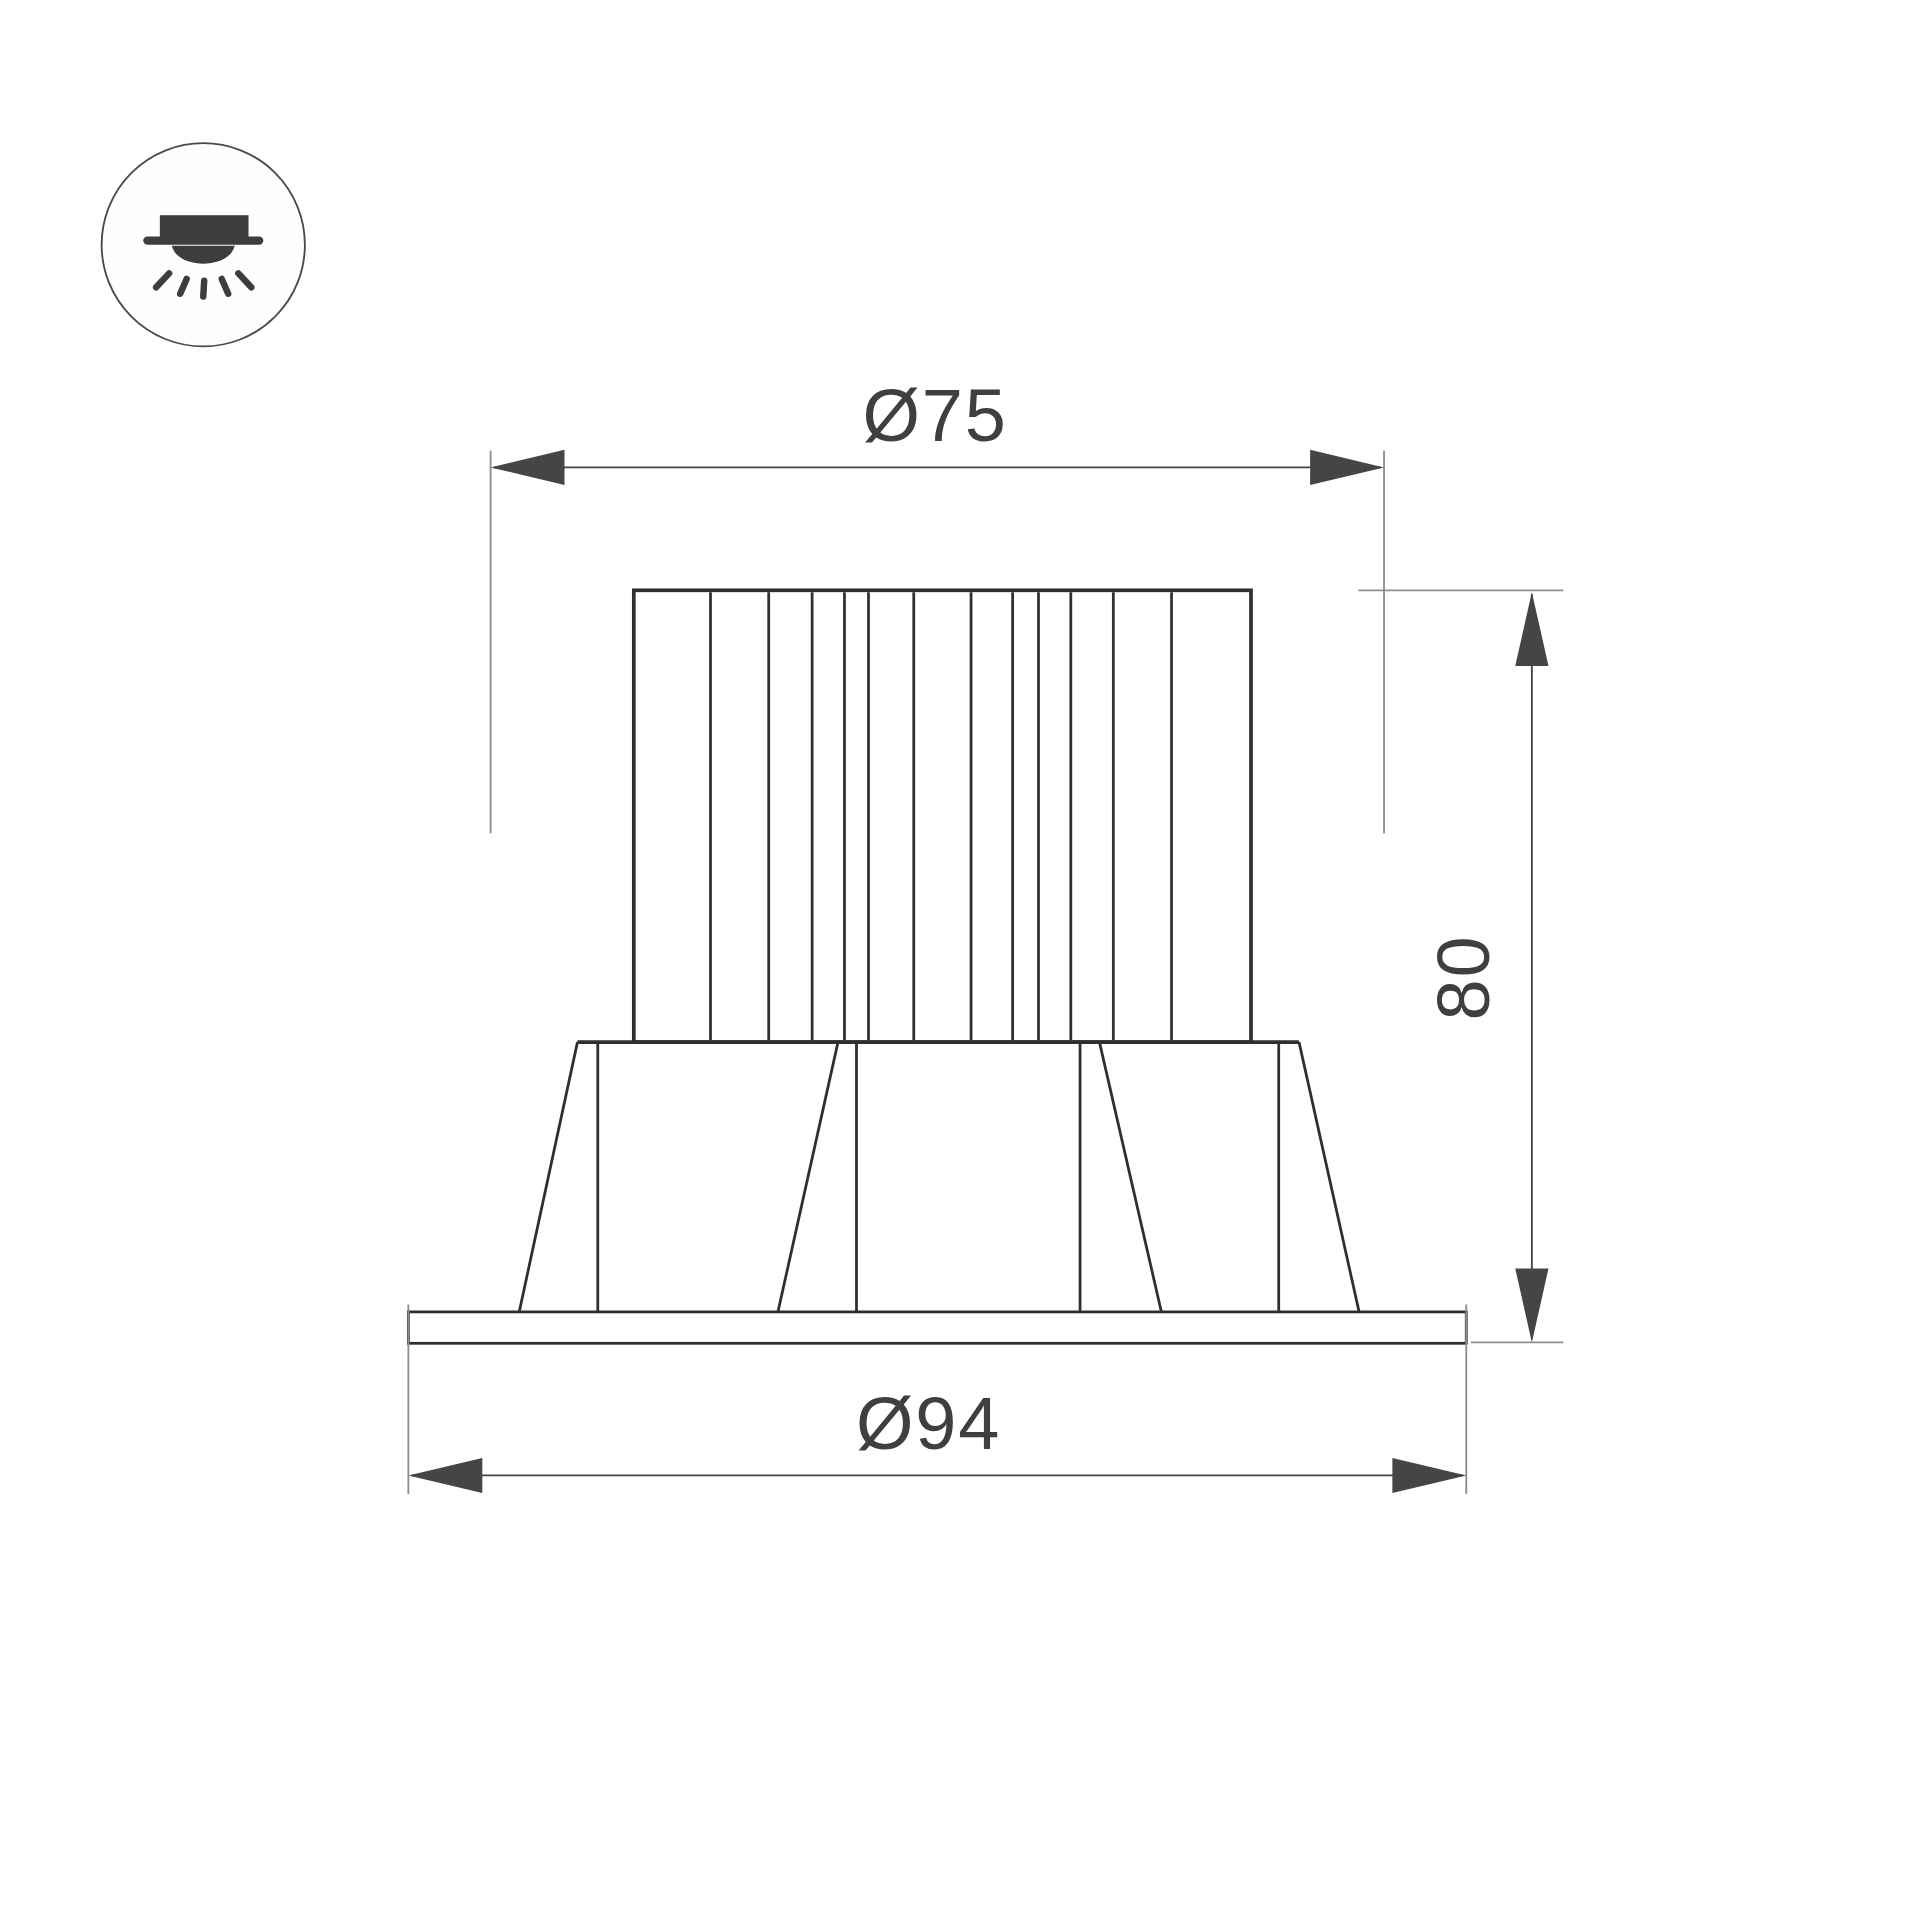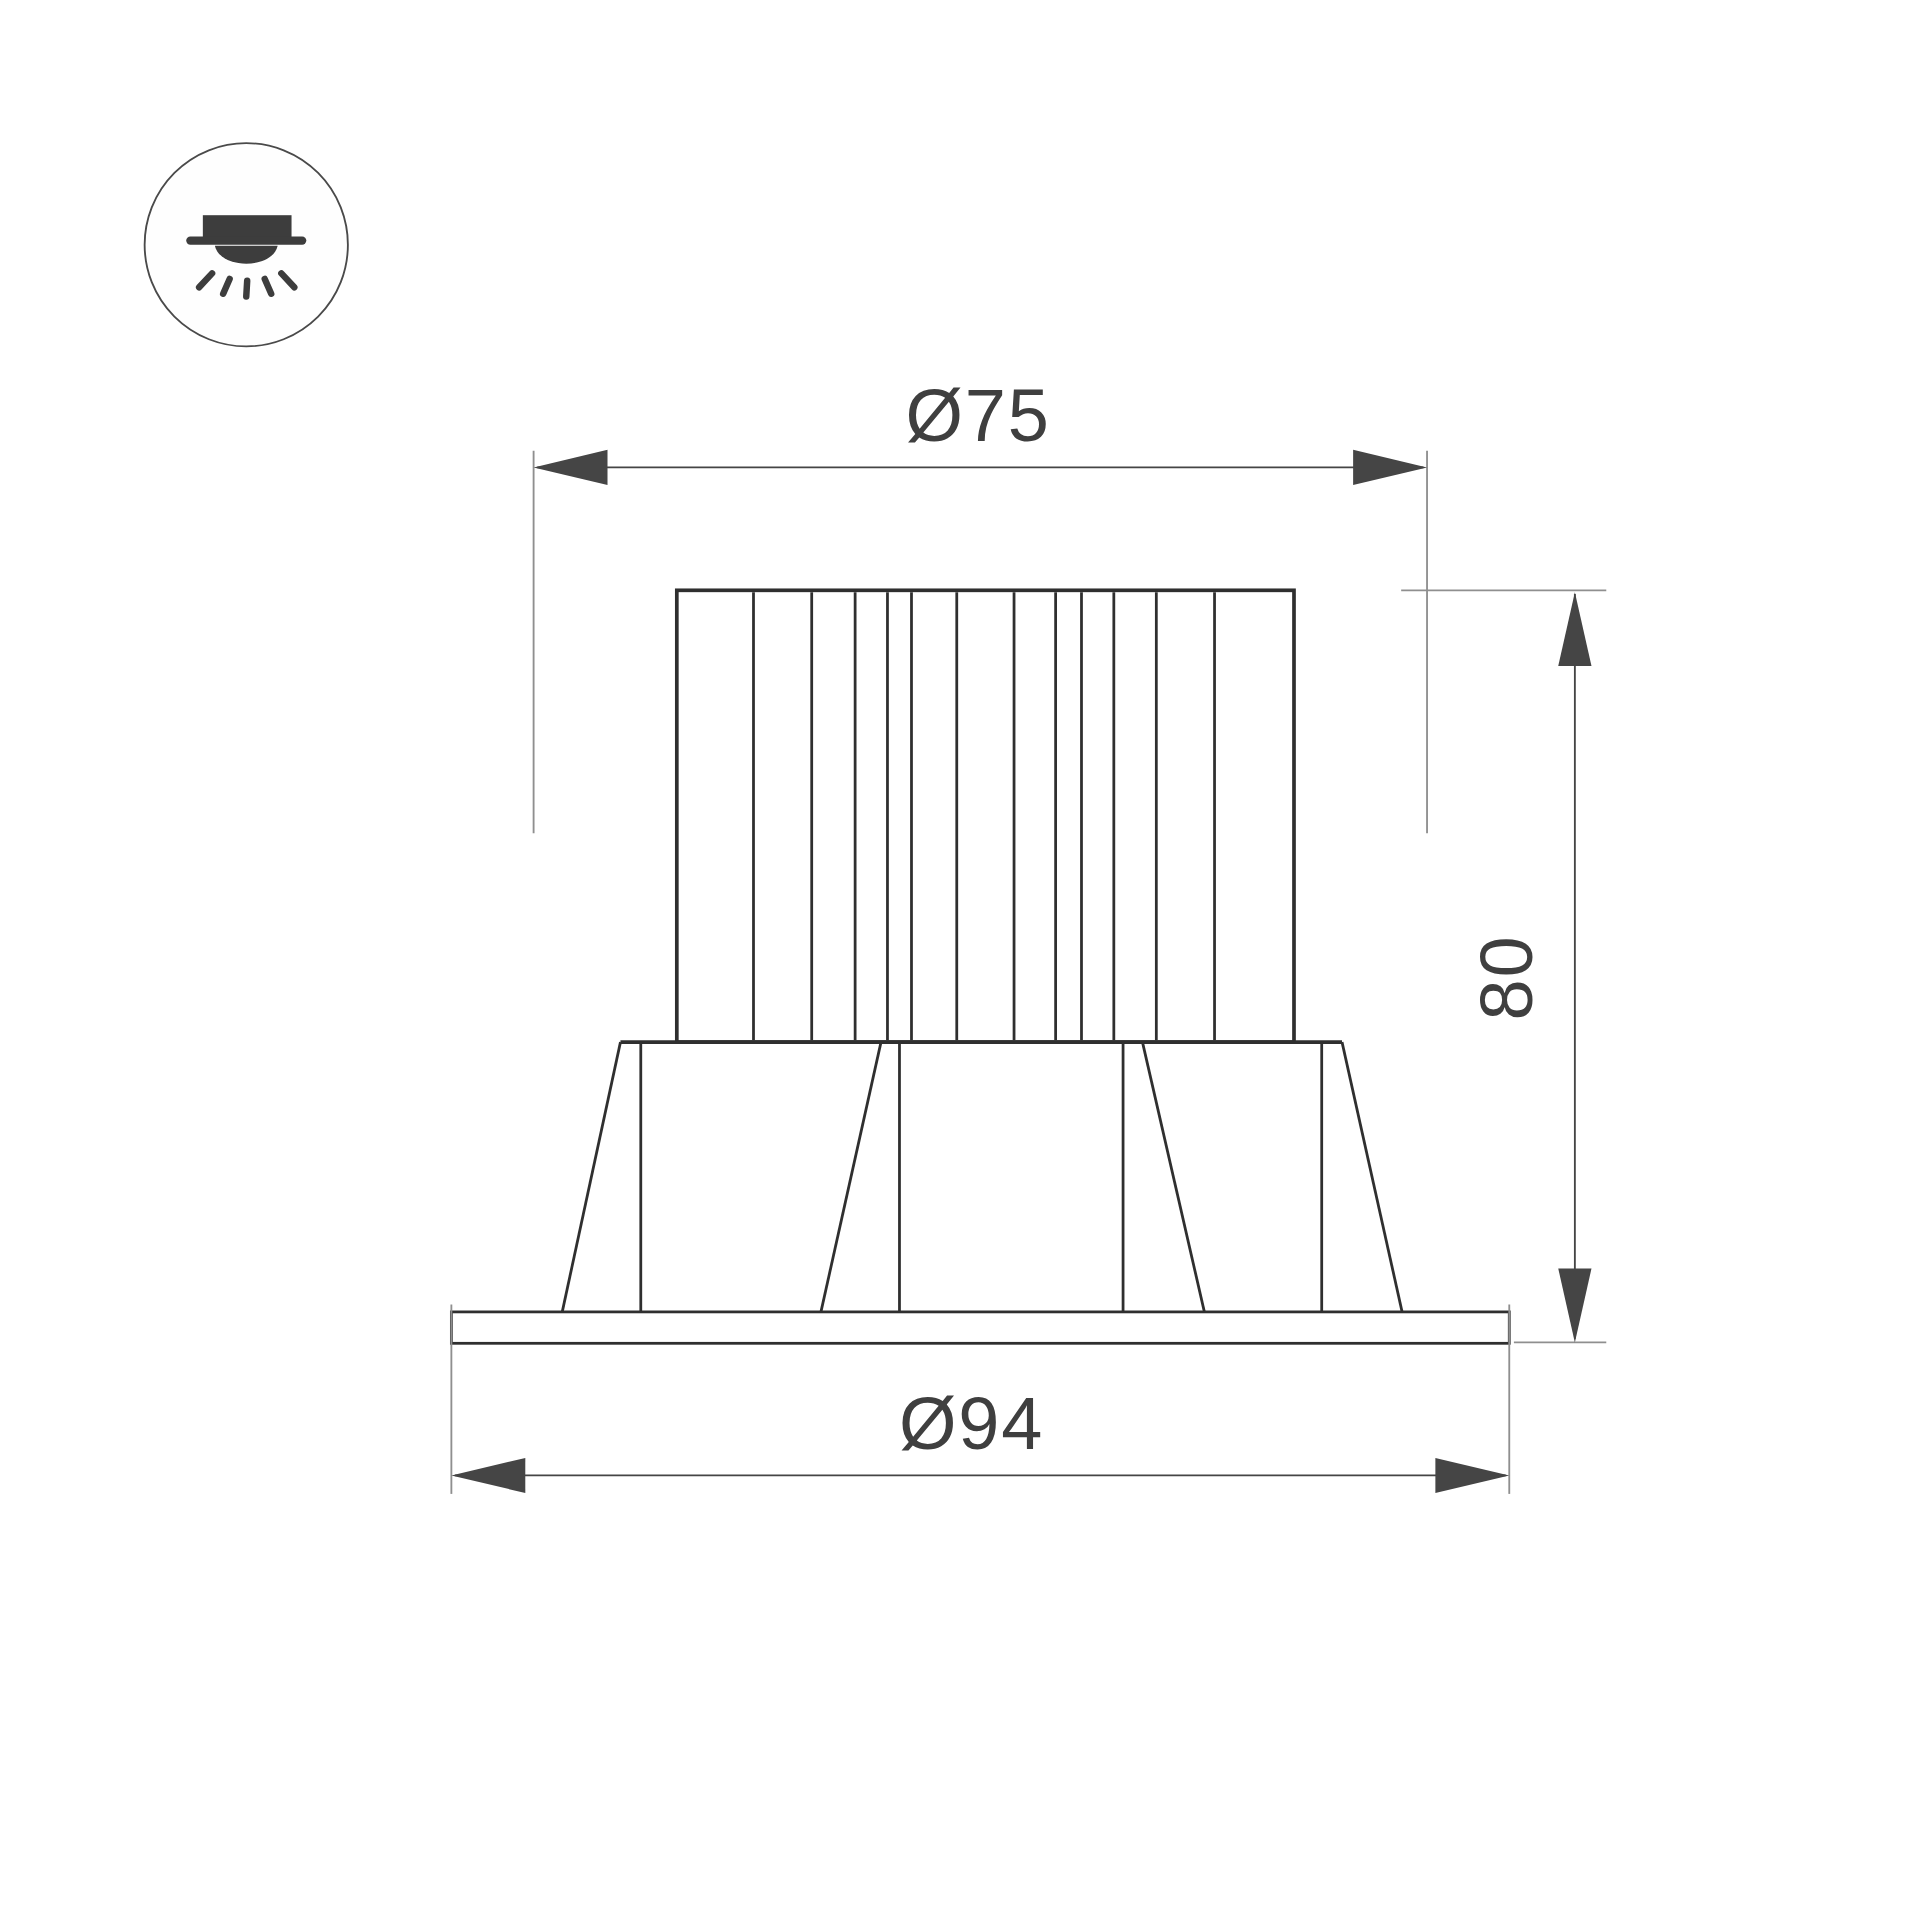--- a/index.html
+++ b/index.html
@@ -9,21 +9,20 @@
     --ext-line:#8f8f8f;
     --text-color:#3f3f3f;
     --icon-color:#3d3d3d;
   }
   html,body{margin:0;padding:0;background:var(--bg);}
   .canvas{
     position:relative;
     width:1846px;height:1929px;
     background:var(--bg);
     overflow:hidden;
-    margin-left:43px;
   }
   svg{display:block;width:100%;height:100%;}
   .obj{stroke:var(--object-line);stroke-width:3;fill:none;}
   .obj-thick{stroke:var(--object-line);stroke-width:4;fill:none;}
   .fin{stroke:var(--object-line);stroke-width:3;fill:none;}
   .dim{stroke:var(--dim-line);stroke-width:2;fill:none;}
   .ext{stroke:var(--ext-line);stroke-width:2;fill:none;}
   .arrow{fill:var(--dim-line);stroke:none;}
   .dim-text{
     fill:var(--text-color);

